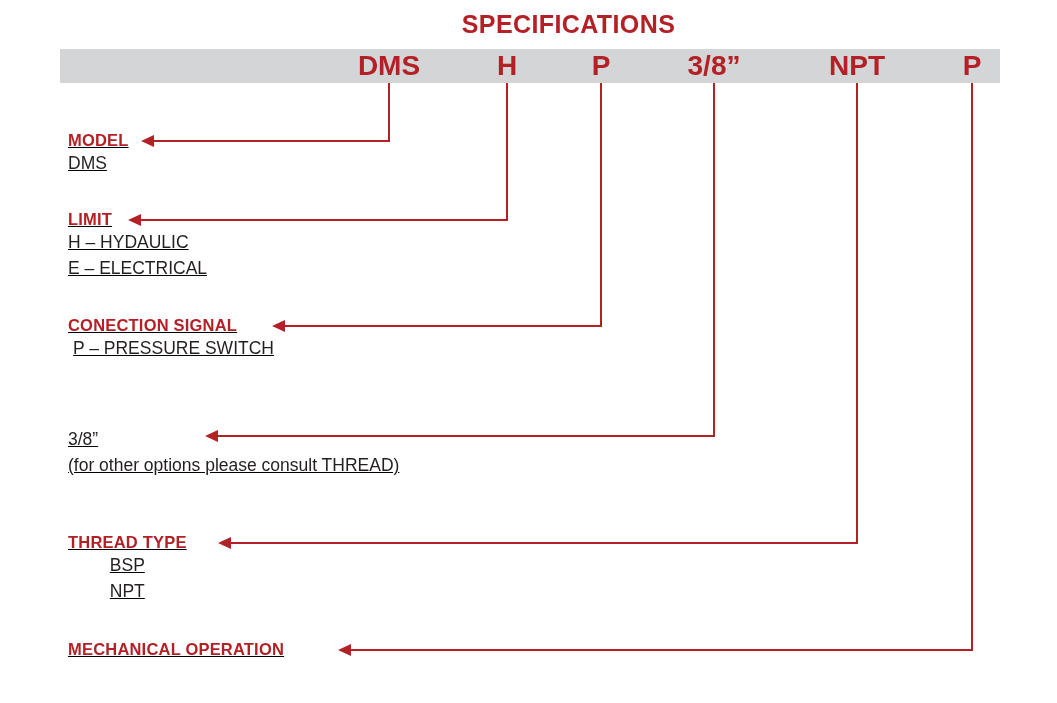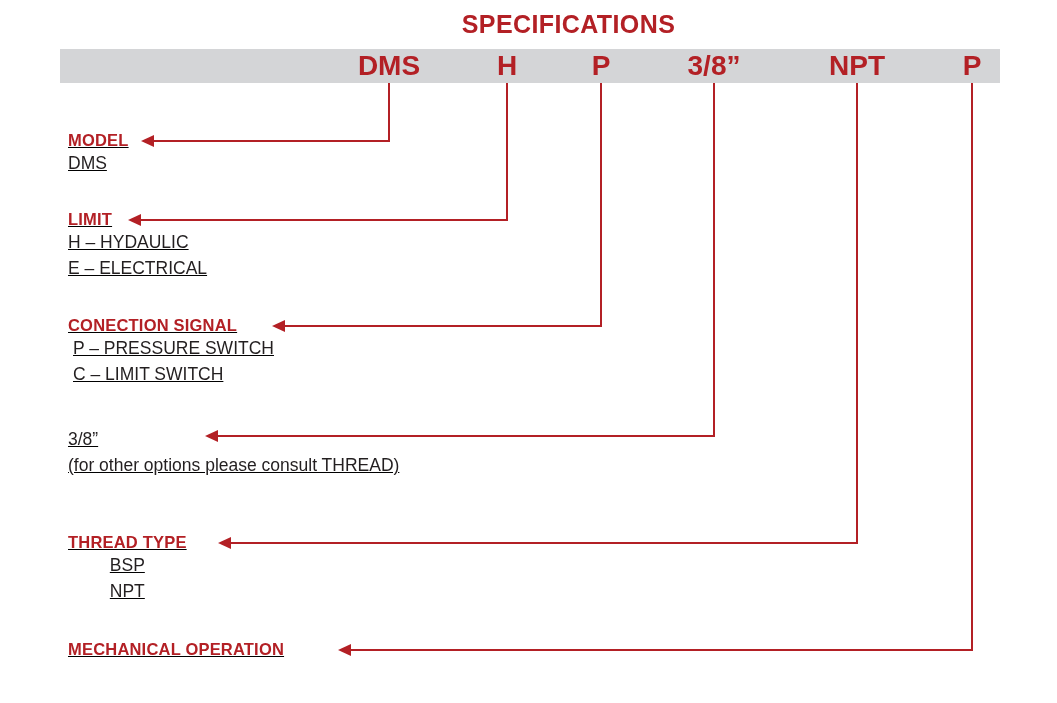--- a/index.html
+++ b/index.html
@@ -134,21 +134,20 @@
         <div class="block-line">DMS</div>
       </div>
       <div class="block" style="top: 209px;">
         <div class="block-label">LIMIT</div>
         <div class="block-line">H – HYDAULIC</div>
         <div class="block-line">E – ELECTRICAL</div>
       </div>
       <div class="block" style="top: 315px;">
         <div class="block-label">CONECTION SIGNAL</div>
         <div class="block-line indent">P – PRESSURE SWITCH</div>
-        <div class="block-line indent">C – LIMIT SWITCH</div>
       </div>
       <div class="block" style="top: 426px;">
         <div class="block-line">3/8”</div>
         <div class="block-line">(for other options please consult THREAD)</div>
       </div>
       <div class="block" style="top: 532px; text-align: center;">
         <div class="block-label">THREAD TYPE</div>
         <div class="block-line">BSP</div>
         <div class="block-line">NPT</div>
       </div>

